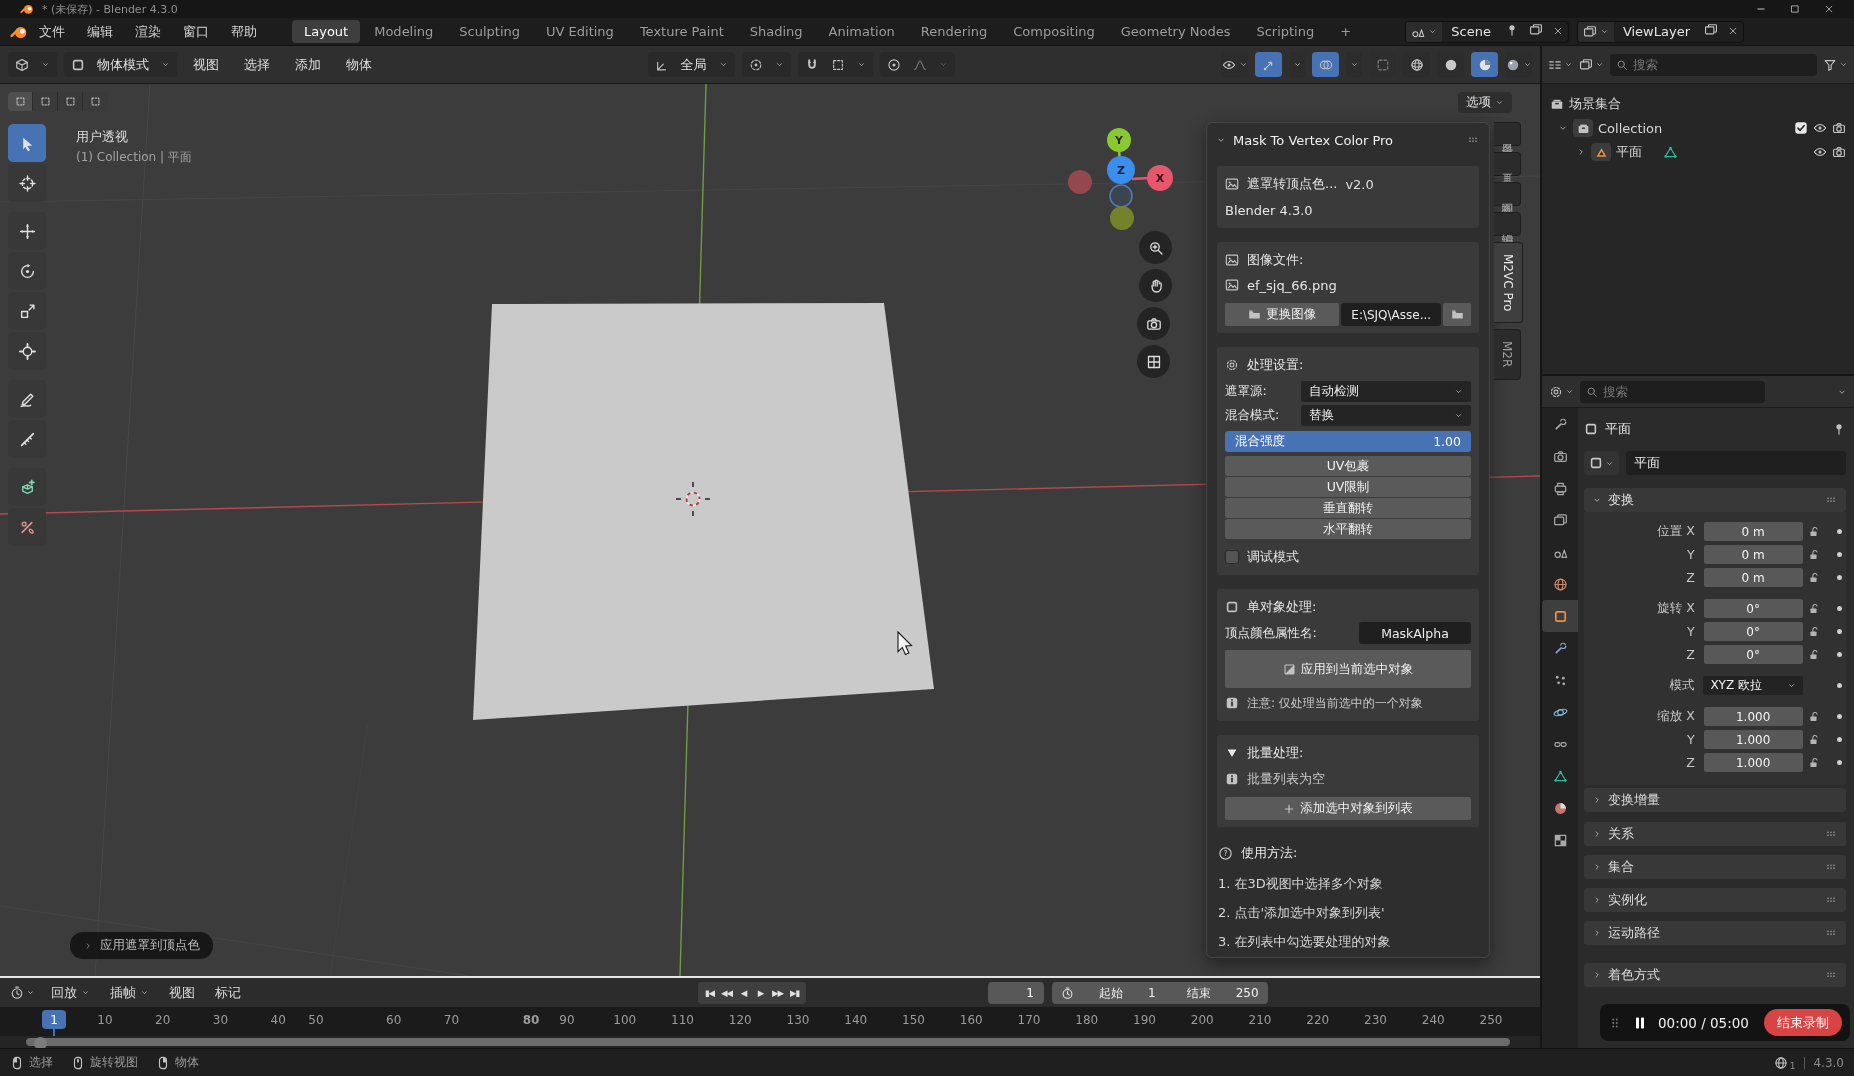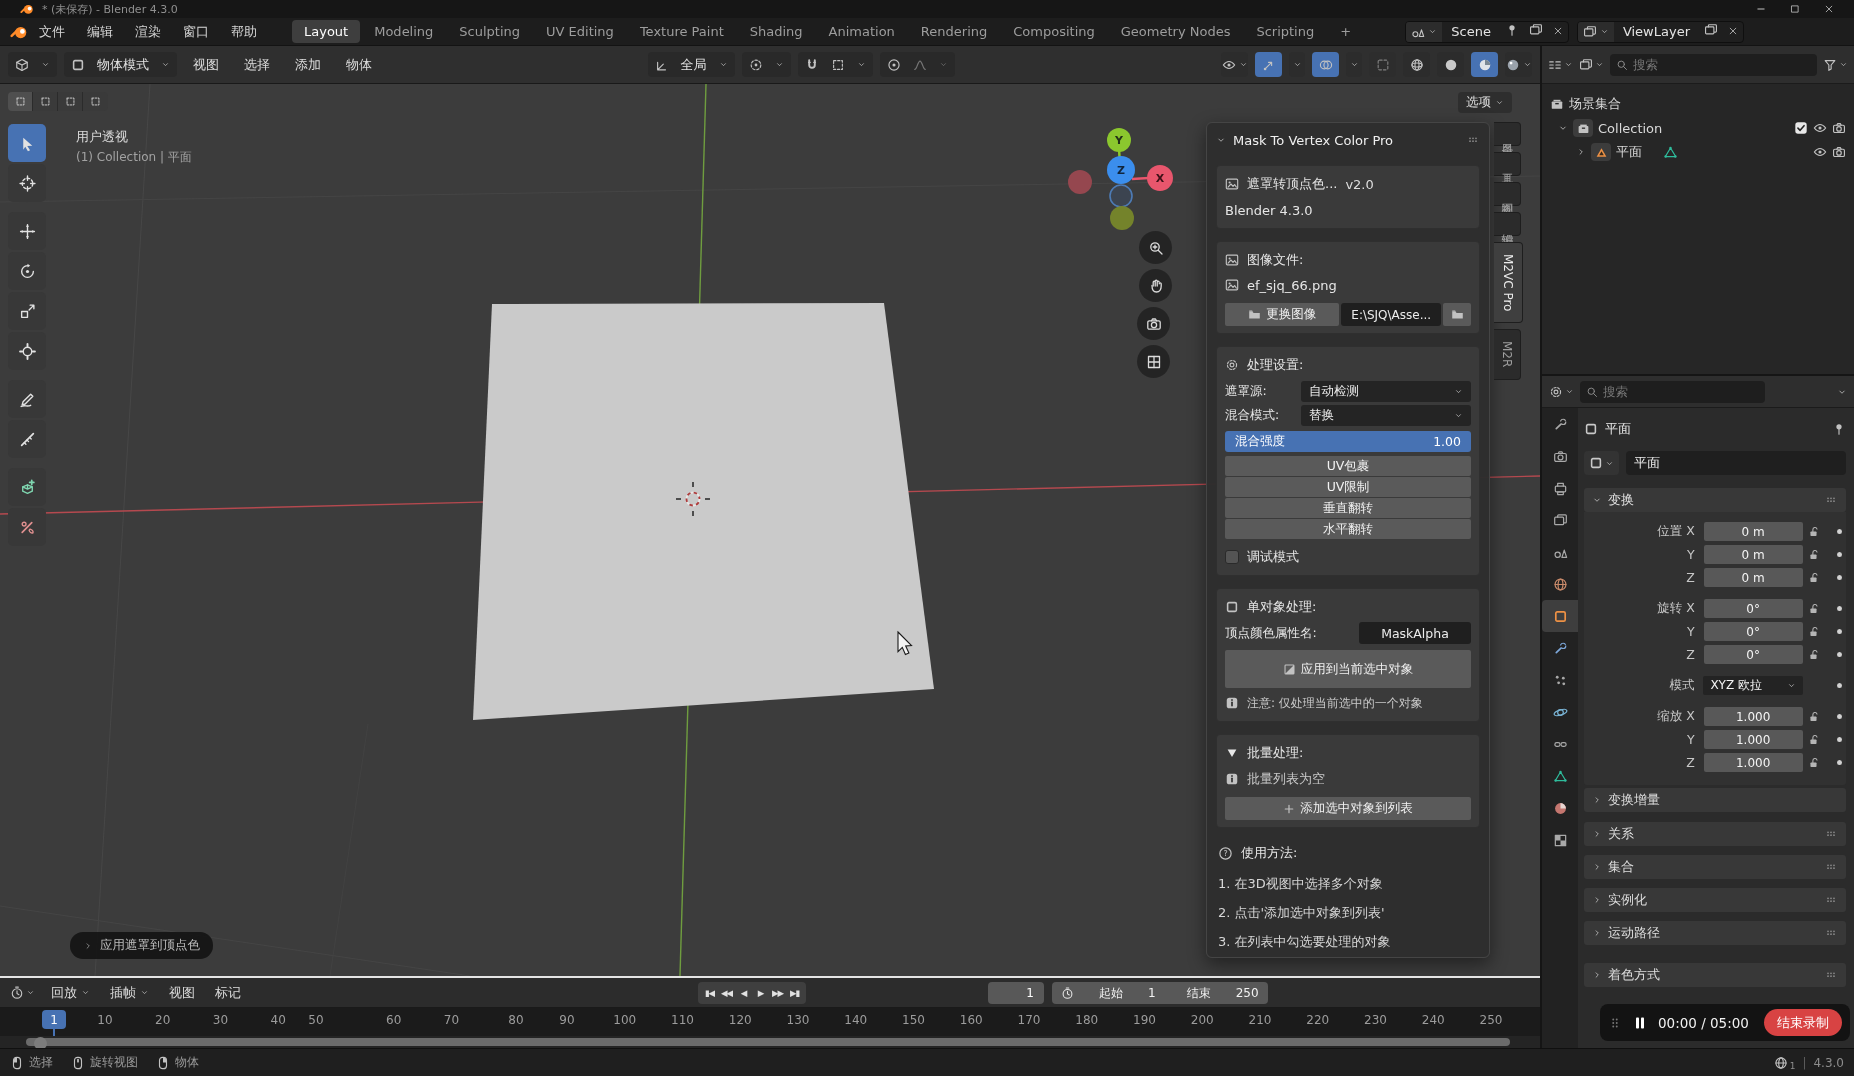--- a/index.html
+++ b/index.html
@@ -1517,21 +1517,21 @@
   <div class="ruler" id="ruler">
     <div class="playhead">1</div>
     <div class="phline"></div>
   <span class="tick" style="left: 105px;">10</span>
       <span class="tick" style="left: 162.75px;">20</span>
       <span class="tick" style="left: 220.5px;">30</span>
       <span class="tick" style="left: 278.25px;">40</span>
       <span class="tick" style="left: 316px;">50</span>
       <span class="tick" style="left: 393.75px;">60</span>
       <span class="tick" style="left: 451.5px;">70</span>
-      <span class="tick" style="left: 516px;">80</span>
+      <span class="tick" style="left: 531px; font-weight: bold;">80</span>
       <span class="tick" style="left: 567px;">90</span>
       <span class="tick" style="left: 624.75px;">100</span>
       <span class="tick" style="left: 682.5px;">110</span>
       <span class="tick" style="left: 740.25px;">120</span>
       <span class="tick" style="left: 798px;">130</span>
       <span class="tick" style="left: 855.75px;">140</span>
       <span class="tick" style="left: 913.5px;">150</span>
       <span class="tick" style="left: 971.25px;">160</span>
       <span class="tick" style="left: 1029px;">170</span>
       <span class="tick" style="left: 1086.75px;">180</span>

